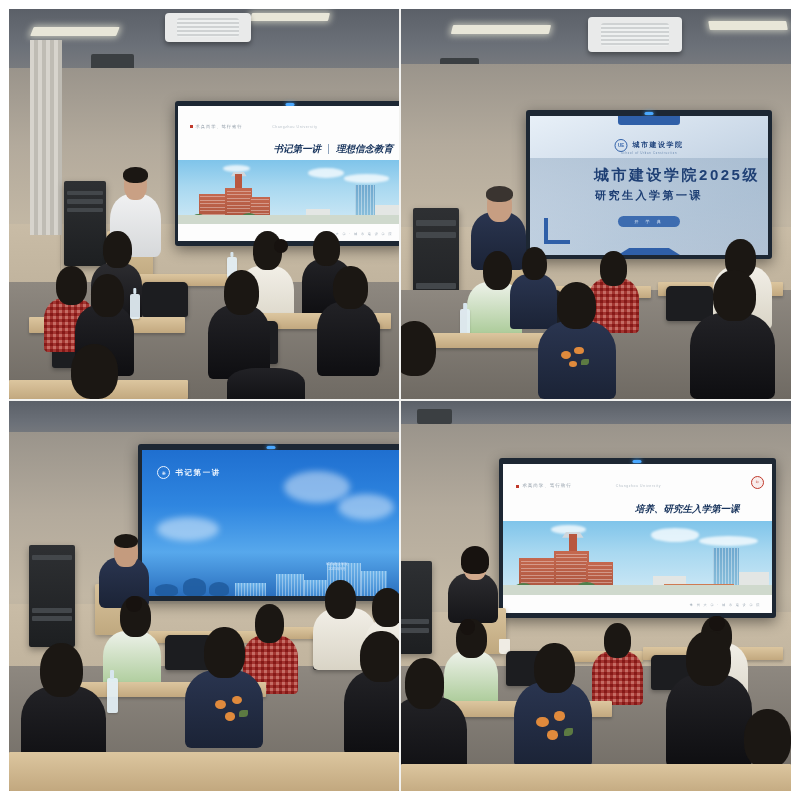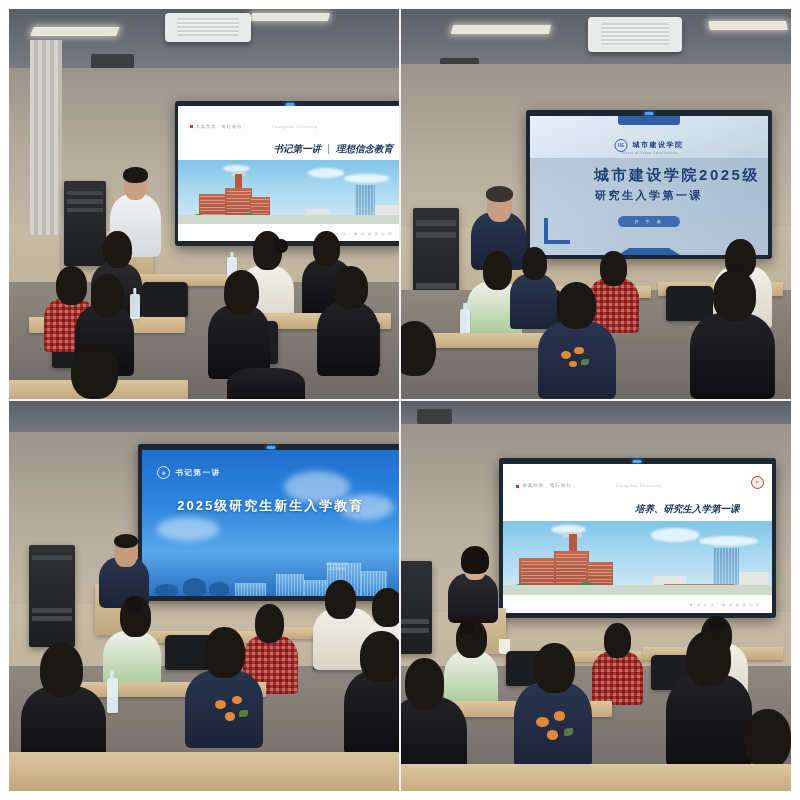--- a/index.html
+++ b/index.html
@@ -369,21 +369,20 @@
       <div class="led"></div>
       <div class="screen">
         <div class="slide-sky">
           <div class="cl" style="left:55%;top:14%;width:26%;height:22%;"></div>
           <div class="cl" style="left:76%;top:30%;width:22%;height:18%;"></div>
           <div class="cl" style="left:6%;top:46%;width:24%;height:16%;"></div>
           <div class="logo-row">
             <span class="logo-mark" style="width:11px;height:11px;font-size:5px;">❋</span>
             <span class="logo-cn" style="font-size:7.5px;">书记第一讲</span>
           </div>
-          <div class="title" style="font-size:13px;">2025级研究生新生入学教育</div>
           <div class="city">
             <div class="b" style="left:52%;width:11%;height:42%;"></div>
             <div class="b" style="left:63%;width:9%;height:30%;"></div>
             <div class="b" style="left:72%;width:13%;height:62%;"></div>
             <div class="b" style="left:85%;width:10%;height:48%;"></div>
             <div class="b" style="left:36%;width:12%;height:24%;"></div>
             <div class="tree" style="left:16%;width:9%;height:34%;"></div>
             <div class="tree" style="left:26%;width:8%;height:26%;"></div>
             <div class="tree" style="left:5%;width:9%;height:22%;"></div>
           </div>

